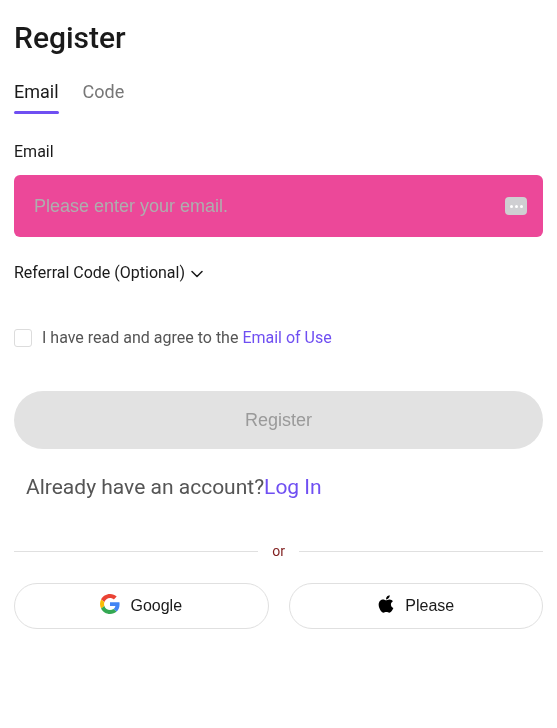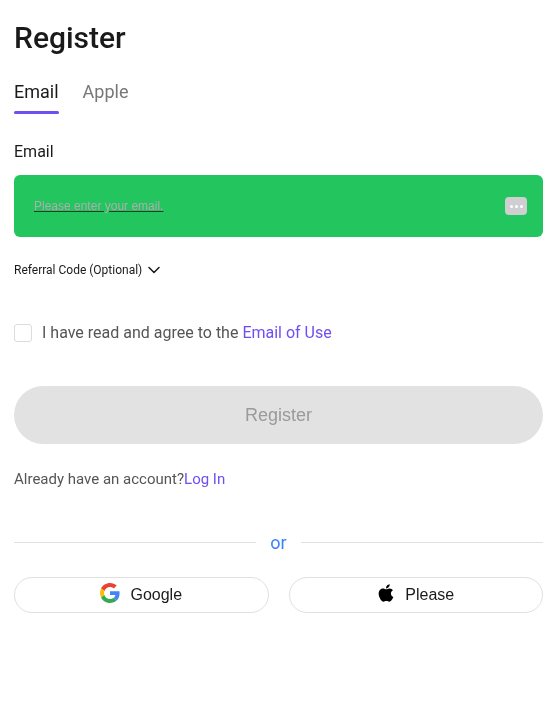--- a/index.html
+++ b/index.html
@@ -51,27 +51,26 @@
       color: #1a1a1a;
       margin-bottom: 14px;
     }
     .input-wrap {
       position: relative;
       margin-bottom: 26px;
     }
     .text-input {
       width: 100%;
       height: 62px;
-      background: #22c55e;
+      background: #ec4899;
       border: none;
       border-radius: 6px;
       padding: 0 56px 0 20px;
-      font-size: 12px;
+      font-size: 18px;
       color: #333;
-      text-decoration: underline;
     }
     .text-input::placeholder {
       color: #aeaeae;
     }
     .input-icon {
       position: absolute;
       right: 16px;
       top: 50%;
       transform: translateY(-50%);
       width: 22px;
@@ -86,21 +85,21 @@
     .input-icon span {
       width: 3px;
       height: 3px;
       background: #fff;
       border-radius: 50%;
     }
     .referral {
       display: flex;
       align-items: center;
       gap: 6px;
-      font-size: 12px;
+      font-size: 16px;
       color: #1a1a1a;
       margin-bottom: 46px;
       cursor: pointer;
     }
     .chevron {
       display: inline-block;
     }
     .terms-row {
       display: flex;
       align-items: center;
@@ -129,50 +128,51 @@
       height: 58px;
       background: #e2e2e2;
       border: none;
       border-radius: 29px;
       font-size: 18px;
       color: #9a9a9a;
       cursor: pointer;
       margin-bottom: 26px;
     }
     .login-row {
-      font-size: 15px;
+      font-size: 21px;
       color: #555;
       margin-bottom: 44px;
+      margin-left: 12px;
     }
     .login-link {
       color: #6f4ff2;
       cursor: pointer;
     }
     .divider {
       display: flex;
       align-items: center;
       margin-bottom: 24px;
     }
     .divider-line {
       flex: 1;
       height: 1px;
       background: #e0e0e0;
     }
     .divider-text {
       padding: 0 14px;
-      color: #3b82f6;
-      font-size: 18px;
+      color: #7f1d1d;
+      font-size: 14px;
     }
     .social-row {
       display: flex;
       gap: 20px;
     }
     .social-btn {
       flex: 1;
-      height: 36px;
+      height: 46px;
       border: 1px solid #e0e0e0;
       border-radius: 26px;
       background: #fff;
       display: flex;
       align-items: center;
       justify-content: center;
       gap: 10px;
       font-size: 16px;
       color: #1a1a1a;
       cursor: pointer;
@@ -183,21 +183,21 @@
   </style>
 </head>
 <body>
 
 
 
 <h1 class="page-title">Register</h1>
 
 <div class="tabs">
   <div class="tab active">Email</div>
-  <div class="tab">Apple</div>
+  <div class="tab">Code</div>
 </div>
 
 <div class="field-label">Email</div>
 
 <div class="input-wrap">
   <input type="text" class="text-input" placeholder="Please enter your email." style="">
   <div class="input-icon">
     <span></span>
       <span></span>
       <span></span>

